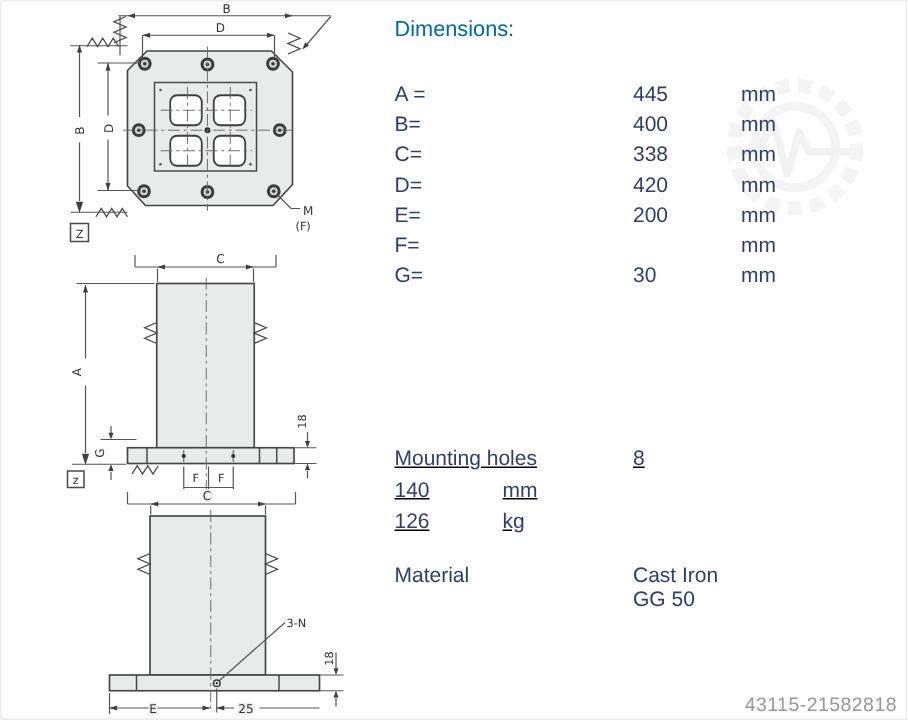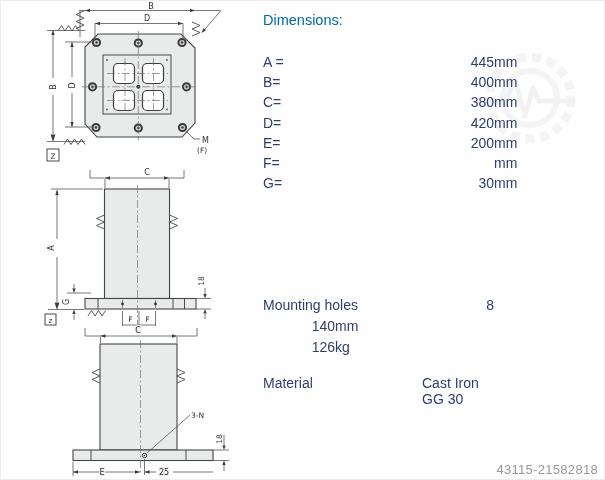--- a/index.html
+++ b/index.html
@@ -1,24 +1,24 @@
 <!DOCTYPE html>
 <html><head>
 <meta charset="utf-8">
 <style>
   html,body{margin:0;padding:0;background:#fff;}
   .page{position:relative;width:605px;height:480px;background:#fefefe;overflow:hidden;
         font-family:"Liberation Sans",sans-serif;box-sizing:border-box;border:1px solid #ededed;}
   .title{position:absolute;left:262px;top:11px;font-size:14.5px;color:#0369a1;}
   .dims{position:absolute;left:262px;top:51px;width:278px;}
-  .specs{position:absolute;left:262px;top:294px;width:278px;}
+  .specs{position:absolute;left:262px;top:294px;width:278px;text-decoration:underline;}
   .row{display:flex;align-items:center;height:20.2px;font-size:14px;color:#2f3e6d;}
   .specs .row{height:20.8px;}
   .row .lbl{flex:1;text-align:left;}
-  .row .val{width:72px;text-align:right;}
+  .row .val{width:72px;text-align:left;}
   .row .unit{width:47px;text-align:left;}
   .material{position:absolute;top:374px;left:0;width:490px;height:20px;font-size:14px;color:#2f3e6d;}
   .material .lbl{position:absolute;left:262px;}
   .material .val{position:absolute;left:421px;}
   .doc-id{position:absolute;right:6px;top:461px;font-size:13px;color:#97999b;letter-spacing:.3px;}
   .wm{position:absolute;left:472px;top:45px;pointer-events:none;}
   svg.drawing{position:absolute;left:0;top:0;}
   svg .ln{stroke:#4a4a4a;stroke-width:1;fill:none;}
   svg .thin{stroke:#5a5a5a;stroke-width:.7;fill:none;}
   svg .fillg{fill:#e9ebea;stroke:#454545;stroke-width:1.1;}
@@ -288,21 +288,21 @@
       <span class="val">445</span>
       <span class="unit">mm</span>
     </div>
     <div class="row">
       <span class="lbl">B=</span>
       <span class="val">400</span>
       <span class="unit">mm</span>
     </div>
     <div class="row">
       <span class="lbl">C=</span>
-      <span class="val">380</span>
+      <span class="val">338</span>
       <span class="unit">mm</span>
     </div>
     <div class="row">
       <span class="lbl">D=</span>
       <span class="val">420</span>
       <span class="unit">mm</span>
     </div>
     <div class="row">
       <span class="lbl">E=</span>
       <span class="val">200</span>
@@ -331,17 +331,17 @@
       <span class="unit">mm</span>
     </div>
     <div class="row">
       <span class="val">126</span>
       <span class="unit">kg</span>
     </div>
   </div>
 
   <div class="material">
     <span class="lbl">Material</span>
-    <span class="val">Cast Iron GG 30</span>
+    <span class="val">Cast Iron GG 50</span>
   </div>
 
   <div class="doc-id">43115-21582818</div>
 </div>
 
 </body></html>

